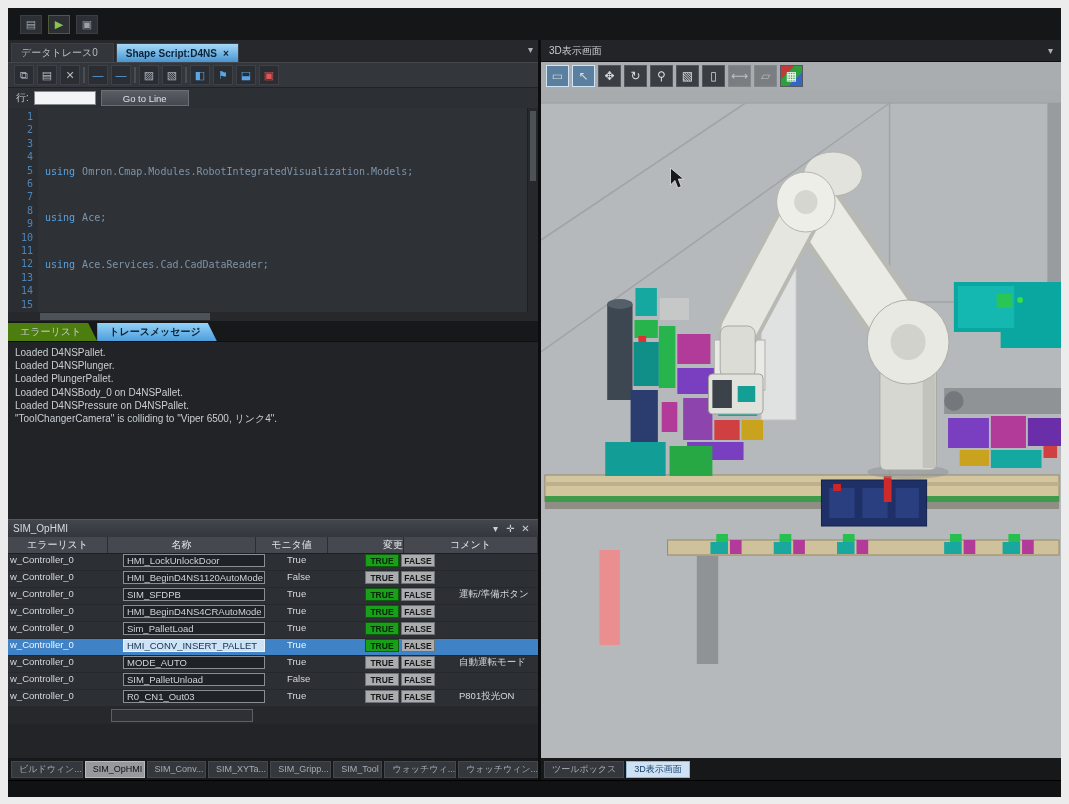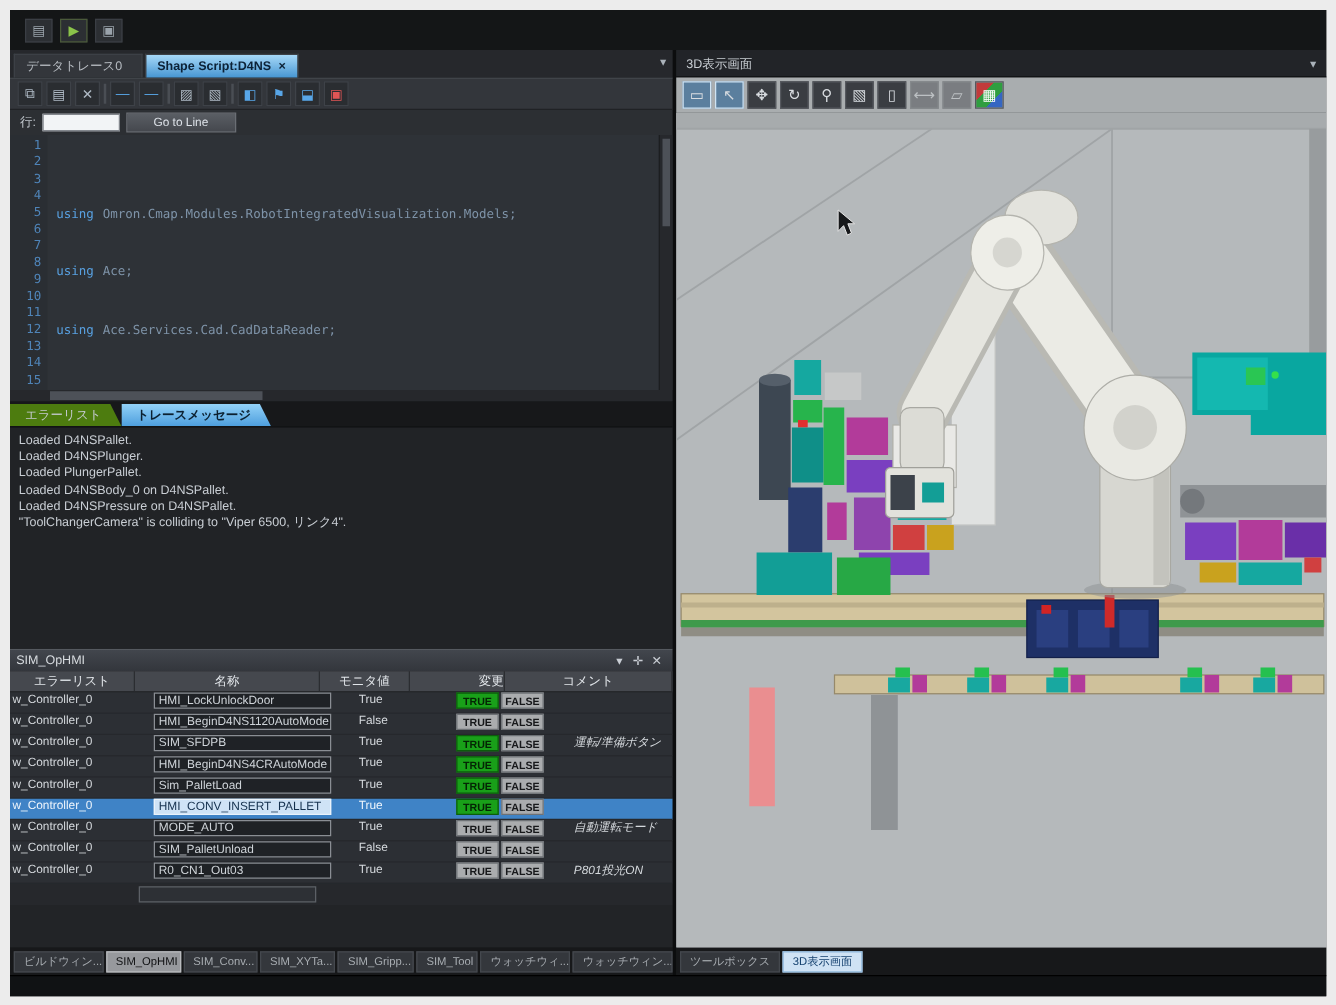--- a/index.html
+++ b/index.html
@@ -75,21 +75,21 @@
   .trow { height:17px; display:flex; font-size:9.5px; color:#d5d9dd; background:#2c2f34; border-bottom:1px solid #26282c;gap:12px; }
   .trow.sel { background:#3f83c6; color:#eef5fc; }
   .cell-device { width:100px; flex:none; padding-left:2px; overflow:hidden; white-space:nowrap; }
   .cell-name { width:148px; flex:none; }
   .namebox { margin:0 3px; height:13px; border:1px solid #8a8e94; background:#1f2226; color:#cfd4d9; font-size:9.5px; display:flex; align-items:center; padding:0 3px; overflow:hidden; white-space:nowrap; }
   .trow.sel .namebox { background:#cfe3f6; color:#15314e; border-color:#eaf3fb; }
   .cell-value { width:72px; flex:none; padding-left:7px; }
   .cell-change { width:76px; flex:none; display:flex; gap:2px; padding-left:1px; }
   .btn-t { width:34px; height:13px; font-size:8.5px; font-weight:bold; display:flex; align-items:center; justify-content:center; background:#aaacae; color:#17181a; border:1px solid #6e7276; font-family:"Liberation Sans",sans-serif; }
   .btn-t.on { background:#19a019; color:#042604; border-color:#0c5c0c; }
-  .cell-comment { flex:1; padding-left:7px; overflow:hidden; white-space:nowrap;font-style:italic; }
+  .cell-comment { flex:1; padding-left:7px; overflow:hidden; white-space:nowrap; }
 
   .entryrow { height:17px; display:flex; align-items:center; background:#26282c; flex:none; }
   .entryrow .namebox { width:142px; margin-left:103px; background:#2d3035; border-color:#5c6066; }
 
   .filler { flex:1; background:#222427; }
 
   .bottabs { height:22px; background:#17181a; display:flex; align-items:center; padding-left:3px; gap:2px; flex:none; }
   .btab { height:17px; padding:0 7px; font-size:9px; color:#a8adb2; background:#34373c; border:1px solid #44484e; display:flex; align-items:center; white-space:nowrap; overflow:hidden; }
   .btab.active { background:#97999d; color:#0f1012; border-color:#b9bbbe; }
   .right-tabs .btab.active { background:#cfe2f4; color:#14406e; border-color:#8fb8dd; }

